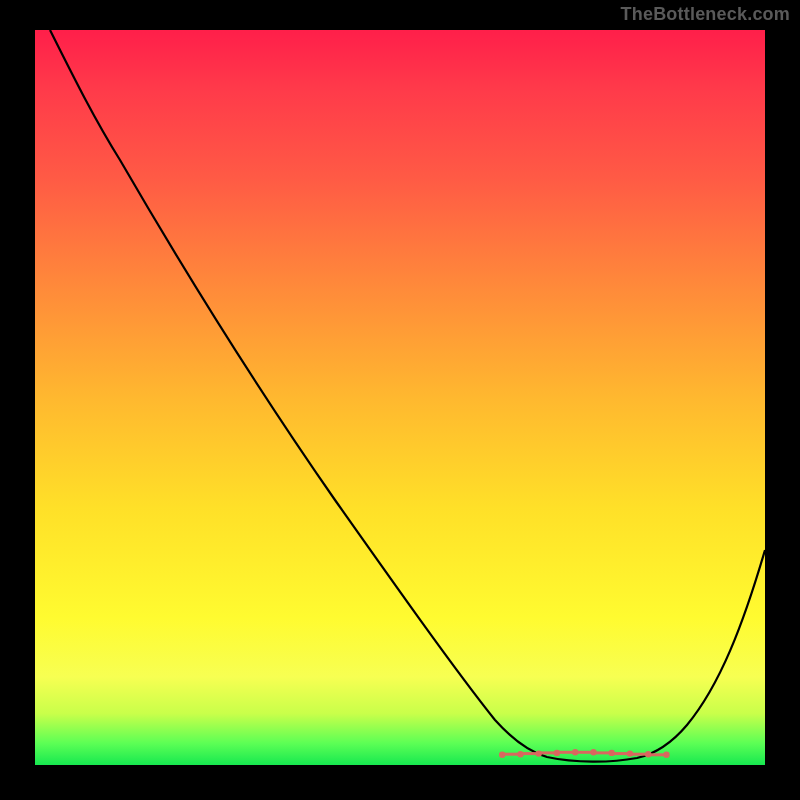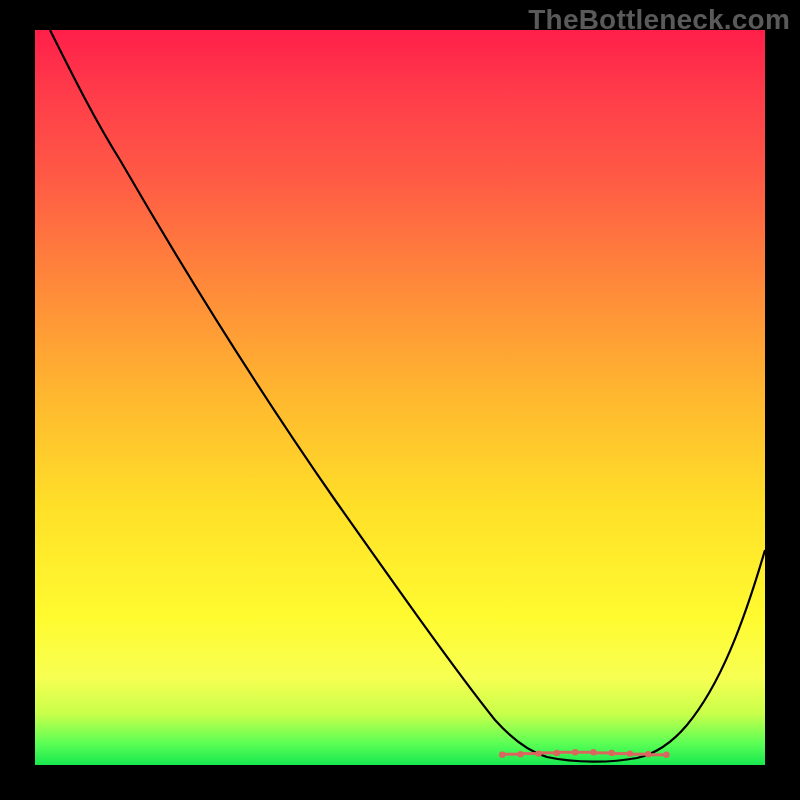--- a/index.html
+++ b/index.html
@@ -15,21 +15,21 @@
     position: relative;
     width: 800px;
     height: 800px;
     background: #000;
   }
   .watermark {
     position: absolute;
     top: 4px;
     right: 10px;
     color: #5a5a5a;
-    font-size: 28px;
+    font-size: 18px;
     font-weight: 600;
     letter-spacing: 0.2px;
     z-index: 10;
   }
   .plot {
     position: absolute;
     left: 35px;
     top: 30px;
     width: 730px;
     height: 735px;

